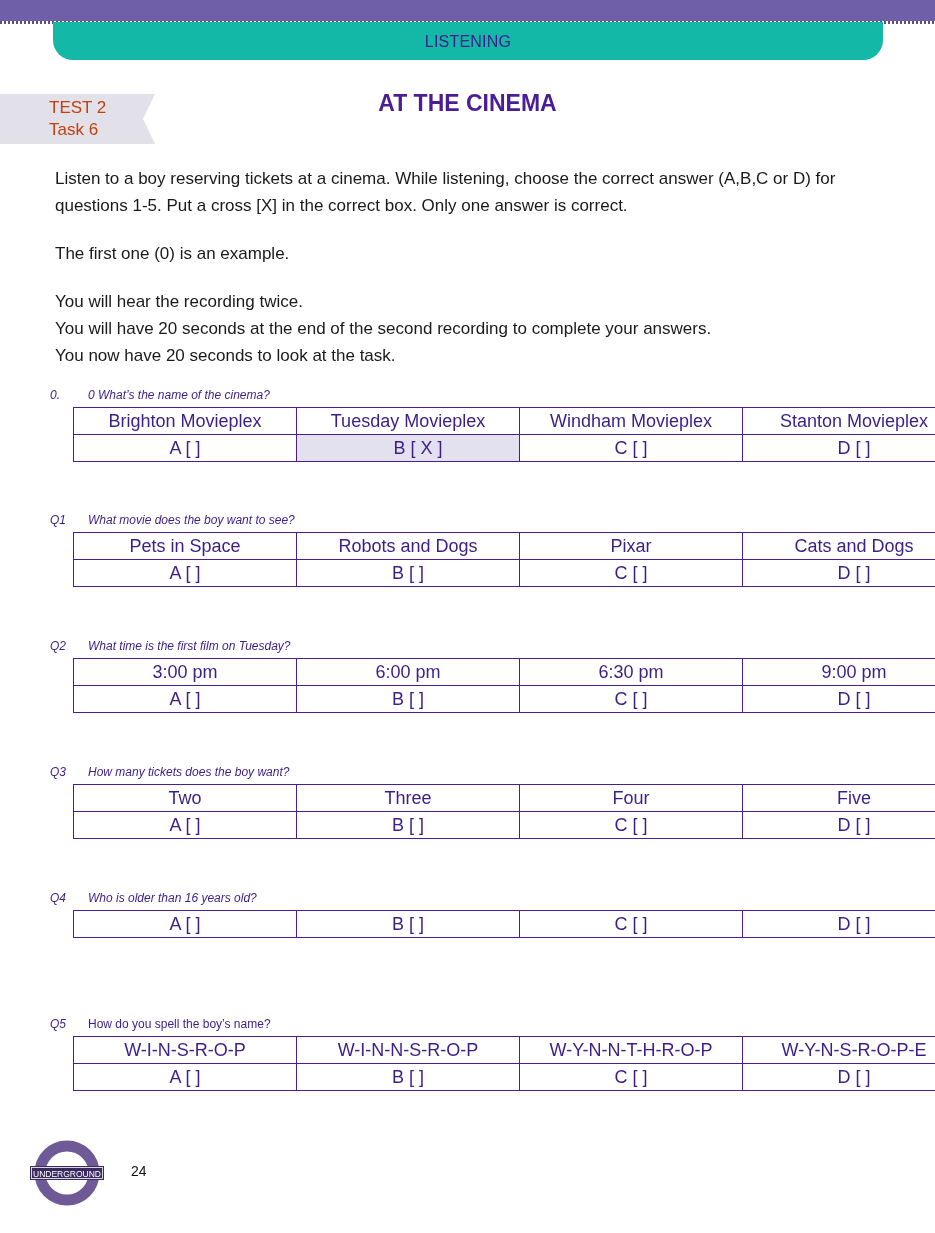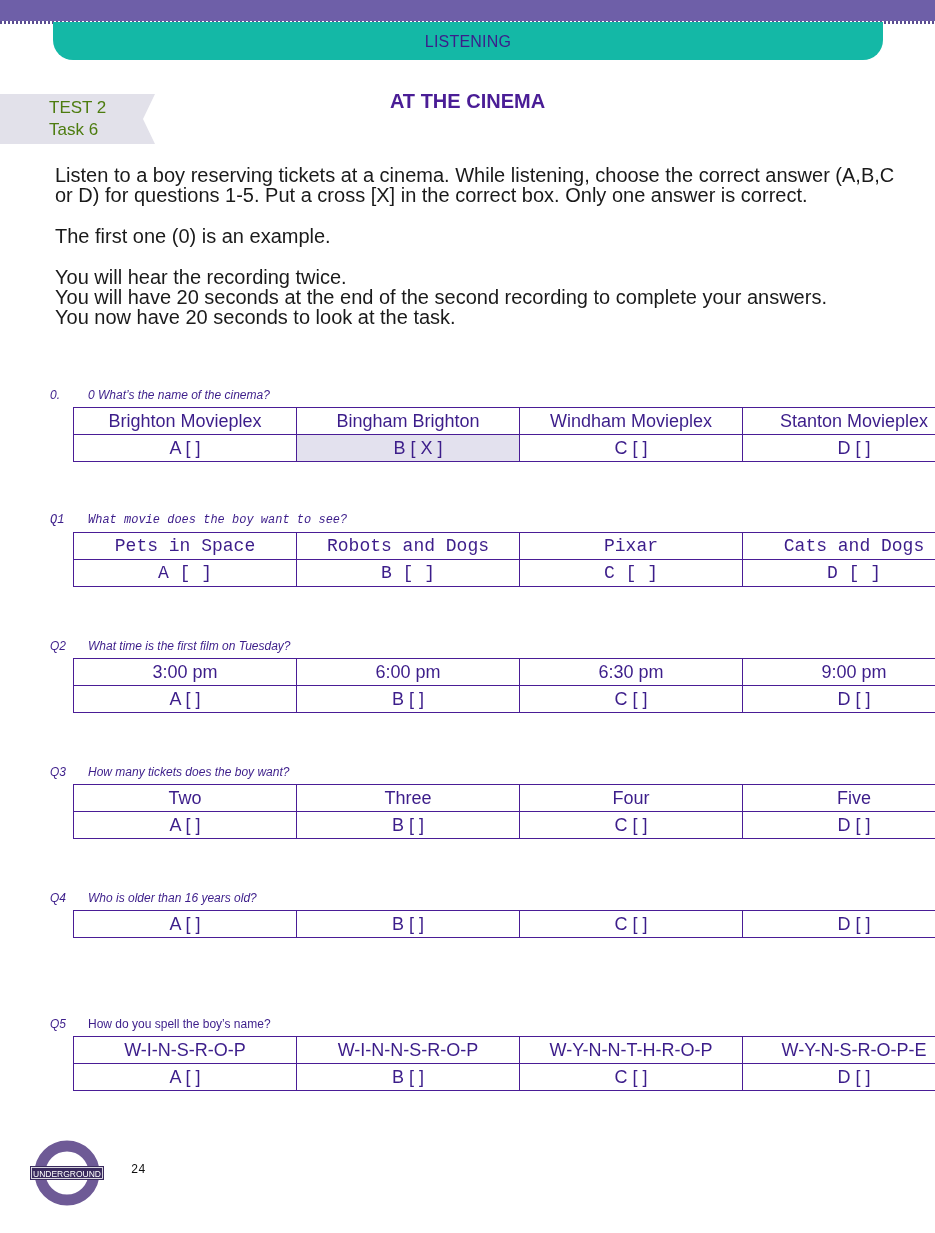--- a/index.html
+++ b/index.html
@@ -53,44 +53,44 @@
     .test-tab svg {
       position: absolute;
       left: 0; top: 0;
     }
     .test-tab-text {
       position: absolute;
       left: 49px;
       top: 3px;
       font-size: 17px;
       line-height: 22px;
-      color: #4d7c0f;
+      color: #c2410c;
     }
     .page-title {
       position: absolute;
       left: 0;
       width: 935px;
       top: 90px;
       text-align: center;
-      font-size: 20px;
+      font-size: 23px;
       font-weight: bold;
       color: #4a1d96;
       padding-left: 0;
     }
     .page-title span {
       position: relative;
       left: 0;
     }
     .instructions {
       position: absolute;
       left: 55px;
       top: 165px;
       width: 840px;
-      font-size: 20px;
-      line-height: 20px;
+      font-size: 17px;
+      line-height: 27px;
       color: #1a1a1a;
     }
     .instructions p {
       margin: 0;
     }
     .instructions .gap { height: 21px; }
 
     .question {
       position: absolute;
       left: 50px;
@@ -140,23 +140,22 @@
       position: absolute;
       left: 29px;
       top: 1140px;
       width: 76px;
       height: 66px;
     }
     .page-number {
       position: absolute;
       left: 131px;
       top: 1163px;
-      font-size: 12px;
+      font-size: 14px;
       color: #111;
-      font-family: Liberation Mono, monospace;
     }
   </style>
 </head>
 <body>
 
 <div class="top-bar"></div>
 <div class="top-bar-dots"></div>
 
 <div class="section-banner">
   <span>LISTENING</span>
@@ -187,35 +186,35 @@
 </div>
 
 <div class="question" style="top:383px;">
   <div class="q-label">
     <span class="q-num">0.</span><span class="q-text">0 What’s the name of the cinema?</span>
   </div>
   <table class="answers">
     <tbody>
         <tr>
       <td>Brighton Movieplex</td>
-      <td>Bingham Brighton</td>
+      <td>Tuesday Movieplex</td>
       <td>Windham Movieplex</td>
       <td>Stanton Movieplex</td>
     </tr>
     <tr>
       <td>A [ ]</td>
       <td class="selected">B [ X ]</td>
       <td>C [ ]</td>
       <td>D [ ]</td>
     </tr>
   </tbody>
     </table>
 </div>
 
-<div class="question" style="top:508px;font-family:Liberation Mono, monospace;">
+<div class="question" style="top:508px;">
   <div class="q-label">
     <span class="q-num">Q1</span><span class="q-text">What movie does the boy want to see?</span>
   </div>
   <table class="answers">
     <tbody>
         <tr>
       <td>Pets in Space</td>
       <td>Robots and Dogs</td>
       <td>Pixar</td>
       <td>Cats and Dogs</td>

